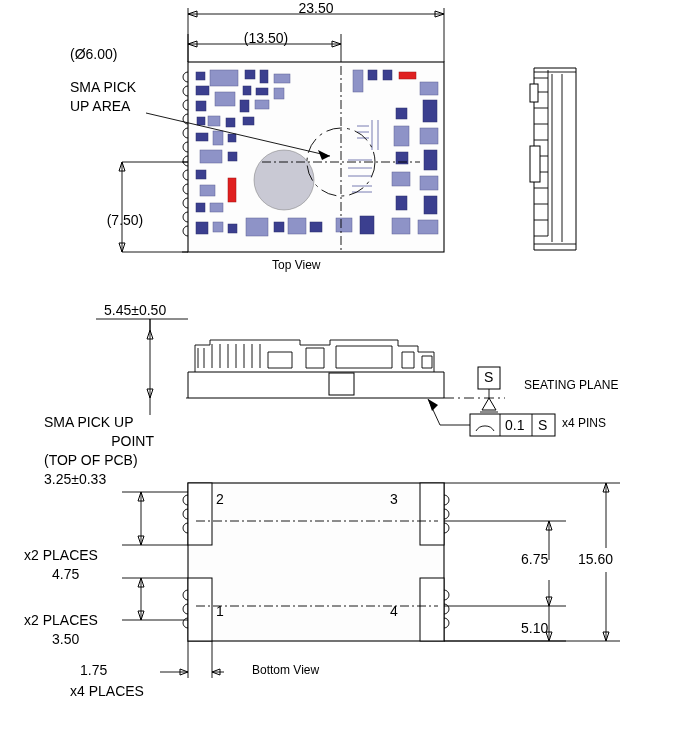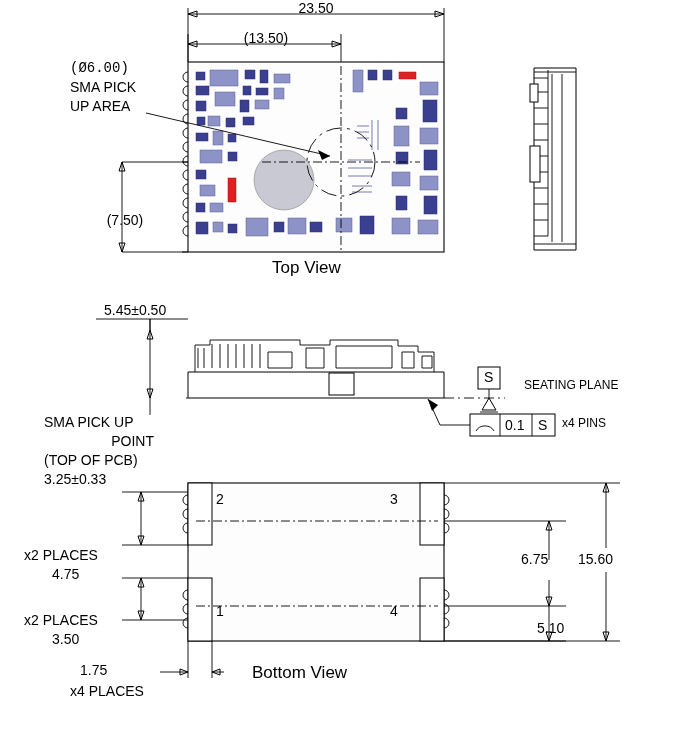--- a/index.html
+++ b/index.html
@@ -23,21 +23,21 @@
   }
   .lbl {
     position: absolute;
     font-family: "Liberation Sans", sans-serif;
     color: #000;
     white-space: pre;
     line-height: 1.18;
   }
   .f14 { font-size: 14px; }
   .f16 { font-size: 12px; }
-  .f17 { font-size: 17px; }
+  .f17 { font-size: 12px; }
   .center { text-align: center; }
   .right { text-align: right; }
   svg { position: absolute; left: 0; top: 0; }
   .ln { stroke: #000; stroke-width: 1; fill: none; }
   .thin { stroke: #000; stroke-width: 0.9; fill: none; }
   .dash { stroke: #000; stroke-width: 0.9; fill: none; stroke-dasharray: 9 3 2 3; }
   .pcb { fill: #fdfdfd; stroke: #000; stroke-width: 1.1; }
   .comp { fill: #3b3f8f; stroke: #2a2d6b; stroke-width: 0.5; }
   .comp2 { fill: #8e93c7; stroke: #5b5f95; stroke-width: 0.5; }
   .compred { fill: #e02020; stroke: #a01010; stroke-width: 0.5; }
@@ -308,21 +308,21 @@
       <path class="ln" d="M606,483 L603,492 L609,492 Z" fill="#000"></path>
       <path class="ln" d="M606,641 L603,632 L609,632 Z" fill="#000"></path>
     </g>
 
   </svg>
 
   <div class="lbl f14 center" style="left:282px; top:0px; width:68px;">23.50</div>
 
   <div class="lbl f14 center" style="left:228px; top:30px; width:76px;">(13.50)</div>
 
-  <div class="lbl f14" style="left:70px; top:60px;font-family:Liberation Mono, monospace;">(Ø6.00)</div>
+  <div class="lbl f14" style="left:70px; top:46px;">(Ø6.00)</div>
   <div class="lbl f14" style="left:70px; top:79px;">SMA PICK</div>
   <div class="lbl f14" style="left:70px; top:98px;">UP AREA</div>
 
   <div class="lbl f14 center" style="left:96px; top:192px; width:58px;margin-top:20px;">(7.50)</div>
 
   <div class="lbl f17" style="left:272px; top:258px;">Top View</div>
 
   <div class="lbl f14" style="left:104px; top:302px;">5.45±0.50</div>
 
   <div class="lbl f14" style="left:484px; top:369px;">S</div>
@@ -348,17 +348,17 @@
 
   <div class="lbl f14" style="left:24px; top:612px;">x2 PLACES</div>
   <div class="lbl f14" style="left:52px; top:631px;">3.50</div>
 
   <div class="lbl f14" style="left:80px; top:662px;">1.75</div>
   <div class="lbl f14" style="left:70px; top:683px;">x4 PLACES</div>
 
   <div class="lbl f17" style="left:252px; top:663px;">Bottom View</div>
 
   <div class="lbl f14" style="left:521px; top:551px;">6.75</div>
-  <div class="lbl f14" style="left:521px; top:620px;margin-left:16px;">5.10</div>
+  <div class="lbl f14" style="left:521px; top:620px;">5.10</div>
   <div class="lbl f14" style="left:578px; top:551px;">15.60</div>
 
 
 </div>
 
 </body></html>

